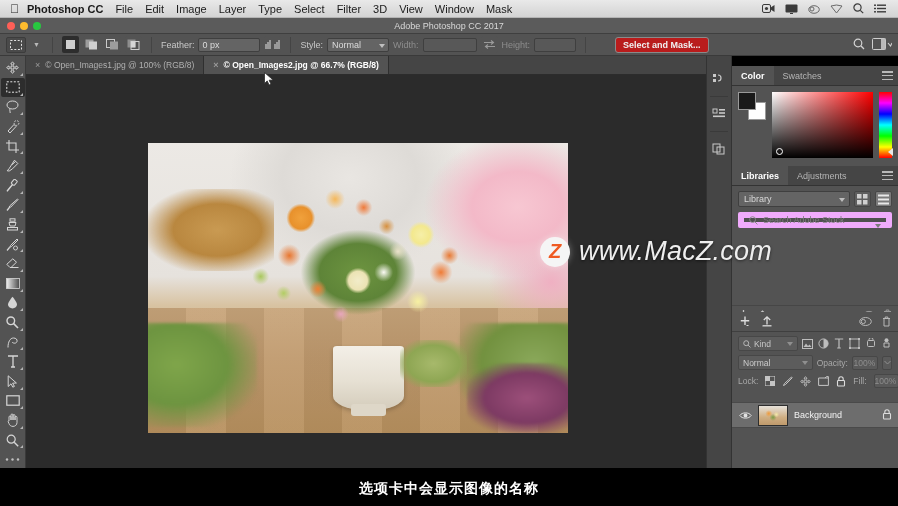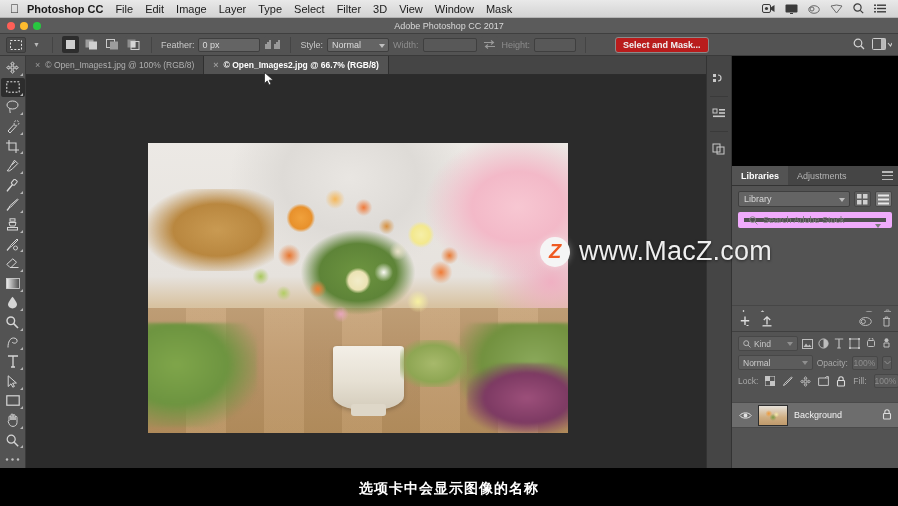--- a/index.html
+++ b/index.html
@@ -201,20 +201,21 @@
   .wm-logo {
     width: 30px; height: 30px; border-radius: 50%;
     background: #f5f5f5; color: #ef5a22;
     display: flex; align-items: center; justify-content: center;
     font-size: 20px; font-weight: bold; font-style: italic;
     box-shadow: 0 0 7px rgba(255,255,255,0.35);
   }
   .wm-text {
     font-size: 27px; color: #eeeeee; letter-spacing: 0.2px;
     text-shadow: 0 1px 3px rgba(0,0,0,0.55);
+    font-style: italic;
   }
 
   
   .toolbar {
     position: absolute; top: 56px; left: 0; width: 26px; height: 440px;
     background: #535353; border-right: 1px solid #3a3a3a;
     display: flex; flex-direction: column; align-items: center; padding-top: 2px;
   }
   .tool {
     width: 24px; height: 21px; display: flex; align-items: center; justify-content: center;
@@ -753,20 +754,43 @@
     </div>
     <div class="dock-sep"></div>
     <div class="dock-ic">
       <svg width="14" height="14" viewBox="0 0 14 14">
           <rect x="1" y="2" width="7" height="8" fill="none" stroke="#c9c9c9"></rect>
           <rect x="5" y="5" width="7" height="7" fill="none" stroke="#c9c9c9"></rect>
         </svg>
     </div>
   </div>
 
+  <div class="rpanel color-panel">
+    <div class="panel-tabs">
+      <div class="ptab active">Color</div>
+      <div class="ptab">Swatches</div>
+      <div class="pmenu">
+          <i></i>
+          <i></i>
+          <i></i>
+        </div>
+    </div>
+    <div class="color-body">
+      <div class="cp-swatches">
+        <span class="cp-bg"></span>
+        <span class="cp-fg"></span>
+      </div>
+      <div class="cp-field">
+        <span class="pick"></span>
+      </div>
+      <div class="cp-hue">
+        <span class="marker"></span>
+      </div>
+    </div>
+  </div>
 
   <div class="rpanel lib-panel">
     <div class="panel-tabs">
       <div class="ptab active">Libraries</div>
       <div class="ptab">Adjustments</div>
       <div class="pmenu">
           <i></i>
           <i></i>
           <i></i>
         </div>

